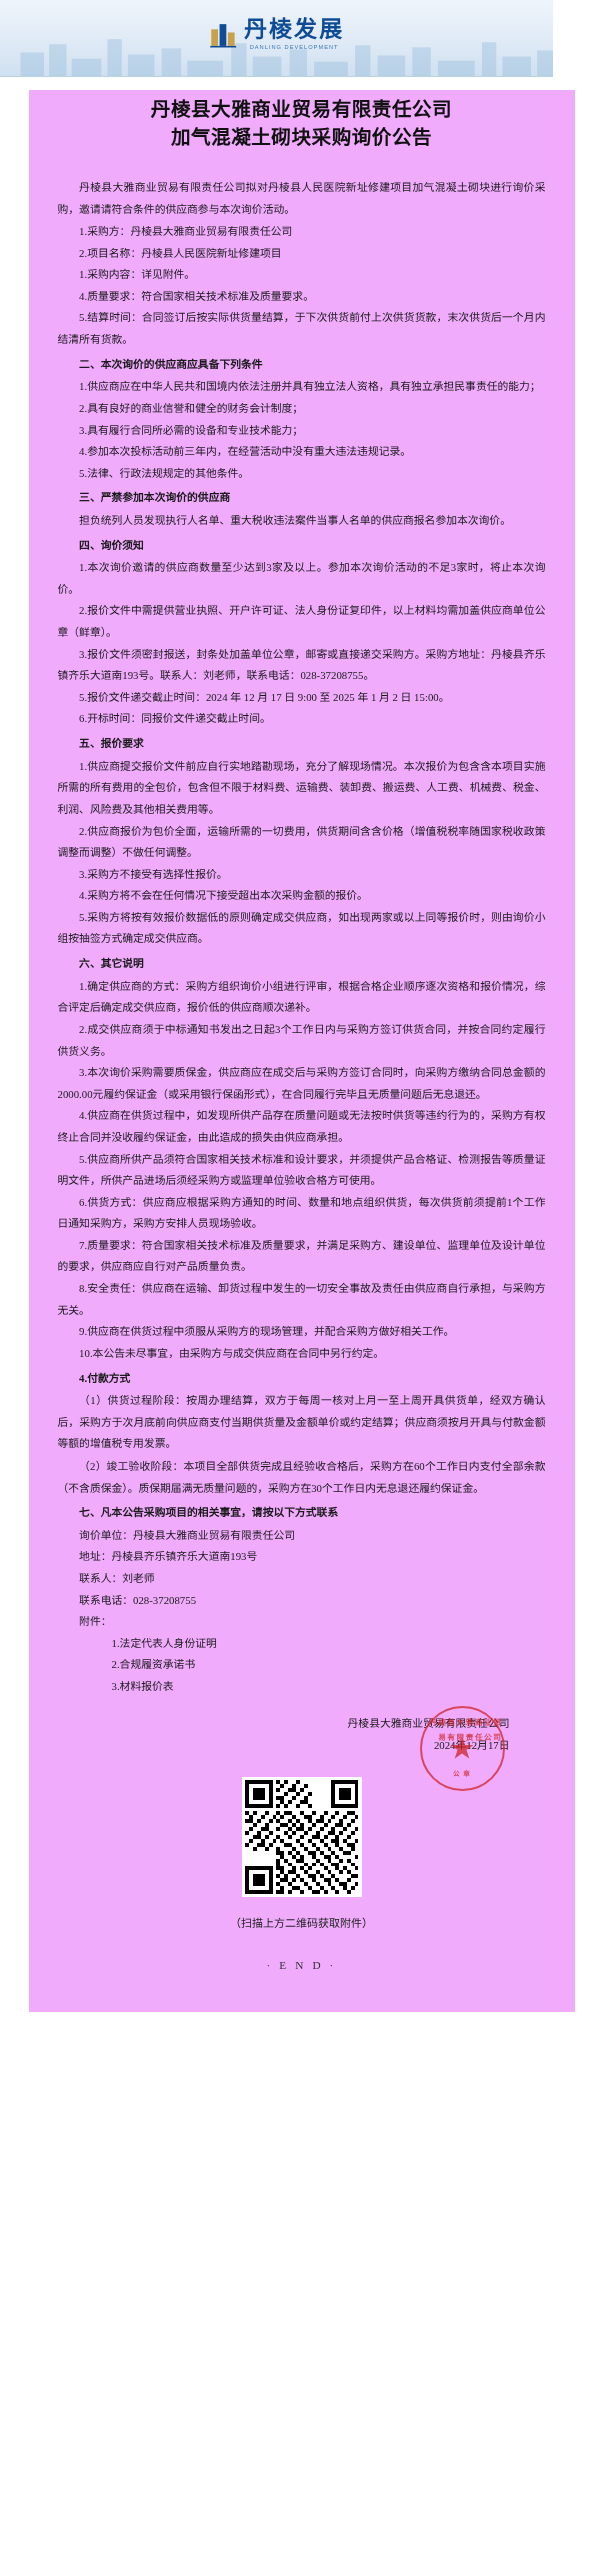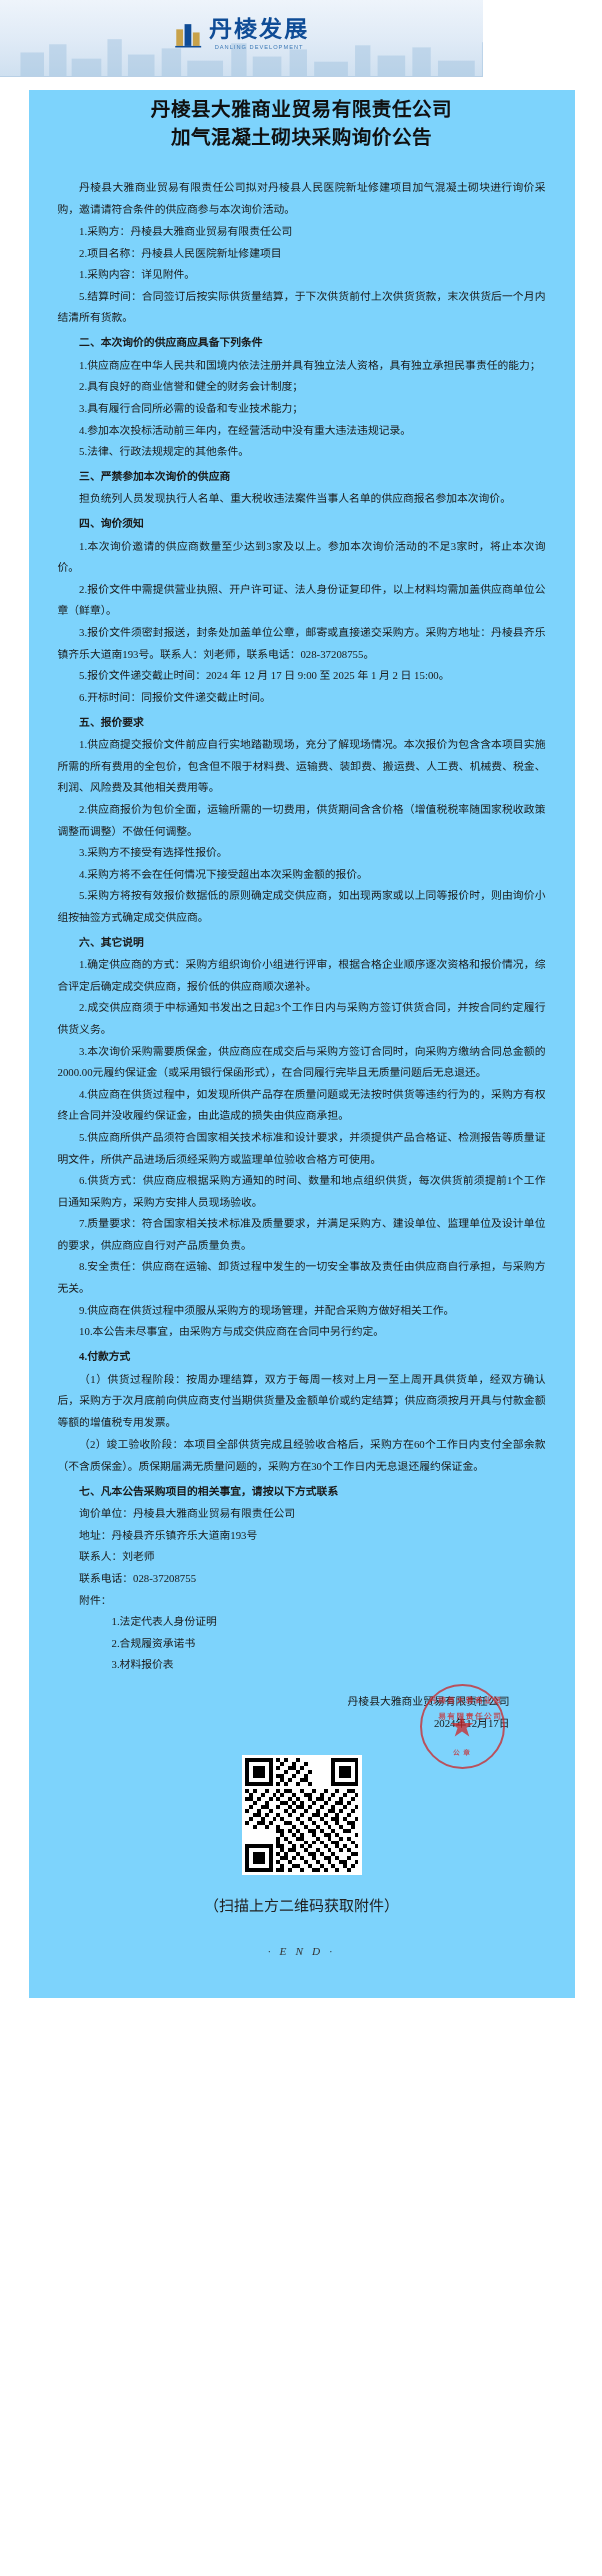--- a/index.html
+++ b/index.html
@@ -9,21 +9,21 @@
     font-family: "Liberation Sans", "DejaVu Sans", sans-serif;
   }
   body {
     width: 603px;
     min-height: 4096px;
     position: relative;
   }
 
   
   .banner {
-    width: 483px;
+    width: 553px;
     height: 77px;
     position: relative;
     background: linear-gradient(180deg, #eef4fb 0%, #dfeaf6 55%, #cfe0f0 100%);
     overflow: hidden;
     border-bottom: 1px solid #b9d0e6;
   }
   .banner .skyline {
     position: absolute;
     left: 0; right: 0; bottom: 0;
     height: 44px;
@@ -55,21 +55,21 @@
     color: #3f7ab5;
     margin-top: 3.6px;
     text-align: center;
   }
   .banner .brand-text { display: flex; flex-direction: column; }
 
   
   .sheet {
     width: 546px;
     margin: 13.4px auto 0 auto;
-    background: #7dd3fc;
+    background: #f0abfc;
     padding: 0 0 20.6px 0;
   }
   .doc-title {
     text-align: center;
     font-family: "Liberation Serif", "DejaVu Serif", serif;
     font-weight: bold;
     color: #111;
     font-size: 19.6px;
     line-height: 1.45;
     letter-spacing: 0.5px;
@@ -138,32 +138,31 @@
     text-align: center;
   }
   .qr {
     width: 120px; height: 120px;
     margin: 0 auto;
     background: #fff;
     padding: 3.1px;
   }
   .qr-caption {
     margin-top: 8.2px;
-    font-size: 15px;
+    font-size: 11px;
     color: #222;
-    font-family: Liberation Sans, sans-serif;
+    font-family: Liberation Mono, monospace;
   }
   .end-mark {
     margin: 24px 0 20.6px 0;
     text-align: center;
     font-size: 11.3px;
     letter-spacing: 3.1px;
     color: #333;
     font-family: "Liberation Serif", "DejaVu Serif", serif;
-    font-style: italic;
   }
 </style>
 </head>
 <body>
 
 <div class="banner">
   <svg class="skyline" viewBox="0 0 1170 86" preserveAspectRatio="none">
     <g fill="#9dc0de">
       <rect x="40" y="40" width="46" height="46"></rect>
       <rect x="96" y="24" width="34" height="62"></rect>
@@ -207,20 +206,21 @@
     <span class="line2">加气混凝土砌块采购询价公告</span>
   </h1>
 
   <div class="body-wrap">
 
     <p class="p">丹棱县大雅商业贸易有限责任公司拟对丹棱县人民医院新址修建项目加气混凝土砌块进行询价采购，邀请请符合条件的供应商参与本次询价活动。</p>
 
     <p class="h3">1.采购方：丹棱县大雅商业贸易有限责任公司</p>
     <p class="h3">2.项目名称：丹棱县人民医院新址修建项目</p>
     <p class="h3">1.采购内容：详见附件。</p>
+    <p class="h3">4.质量要求：符合国家相关技术标准及质量要求。</p>
     <p class="h3">5.结算时间：合同签订后按实际供货量结算，于下次供货前付上次供货货款，末次供货后一个月内结清所有货款。</p>
 
     <p class="h2">二、本次询价的供应商应具备下列条件</p>
     <p class="h3">1.供应商应在中华人民共和国境内依法注册并具有独立法人资格，具有独立承担民事责任的能力；</p>
     <p class="h3">2.具有良好的商业信誉和健全的财务会计制度；</p>
     <p class="h3">3.具有履行合同所必需的设备和专业技术能力；</p>
     <p class="h3">4.参加本次投标活动前三年内，在经营活动中没有重大违法违规记录。</p>
     <p class="h3">5.法律、行政法规规定的其他条件。</p>
 
     <p class="h2">三、严禁参加本次询价的供应商</p>

